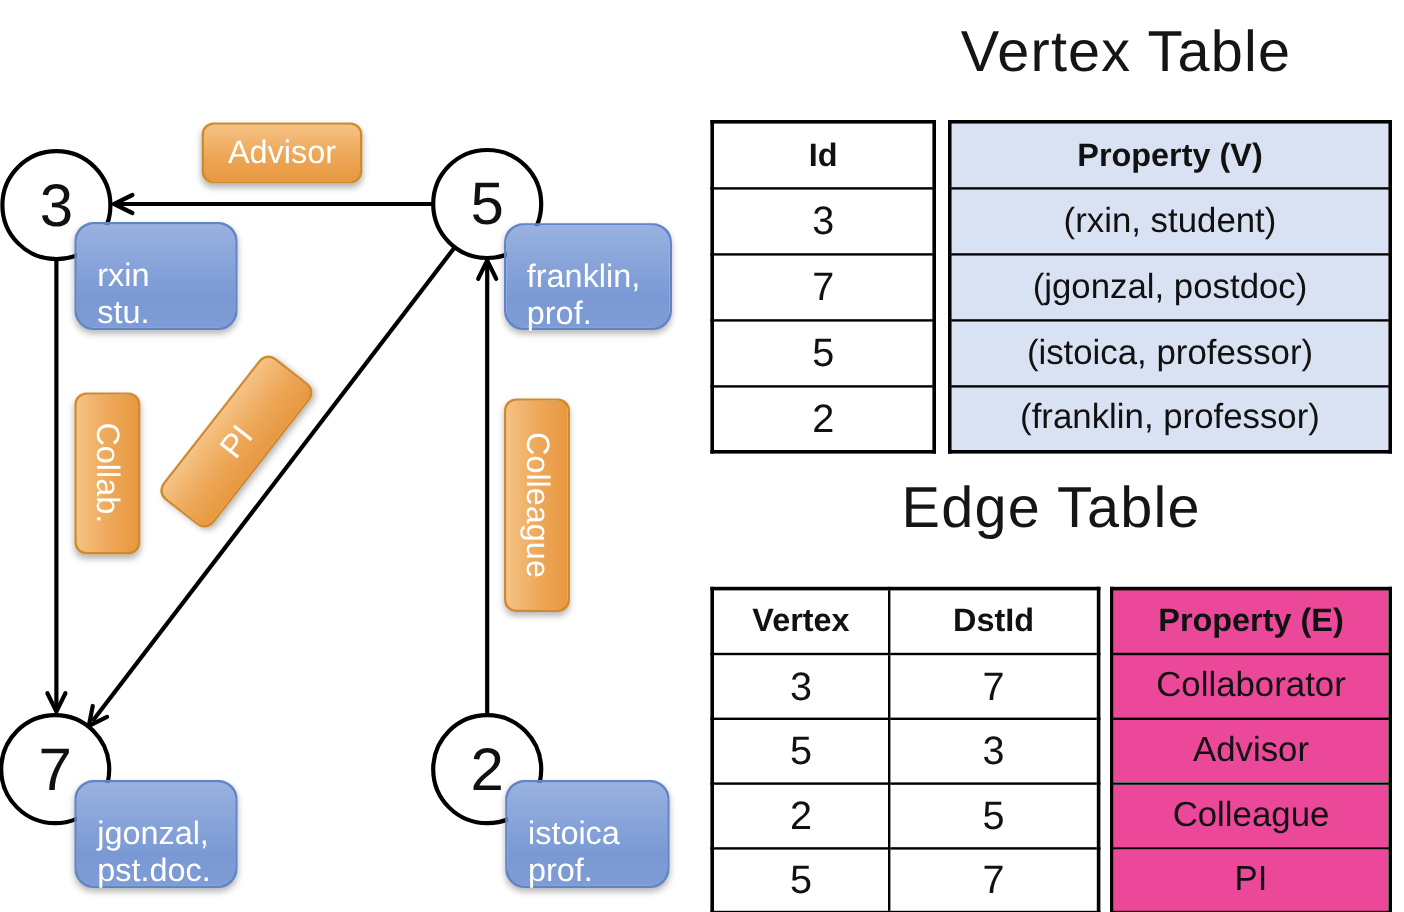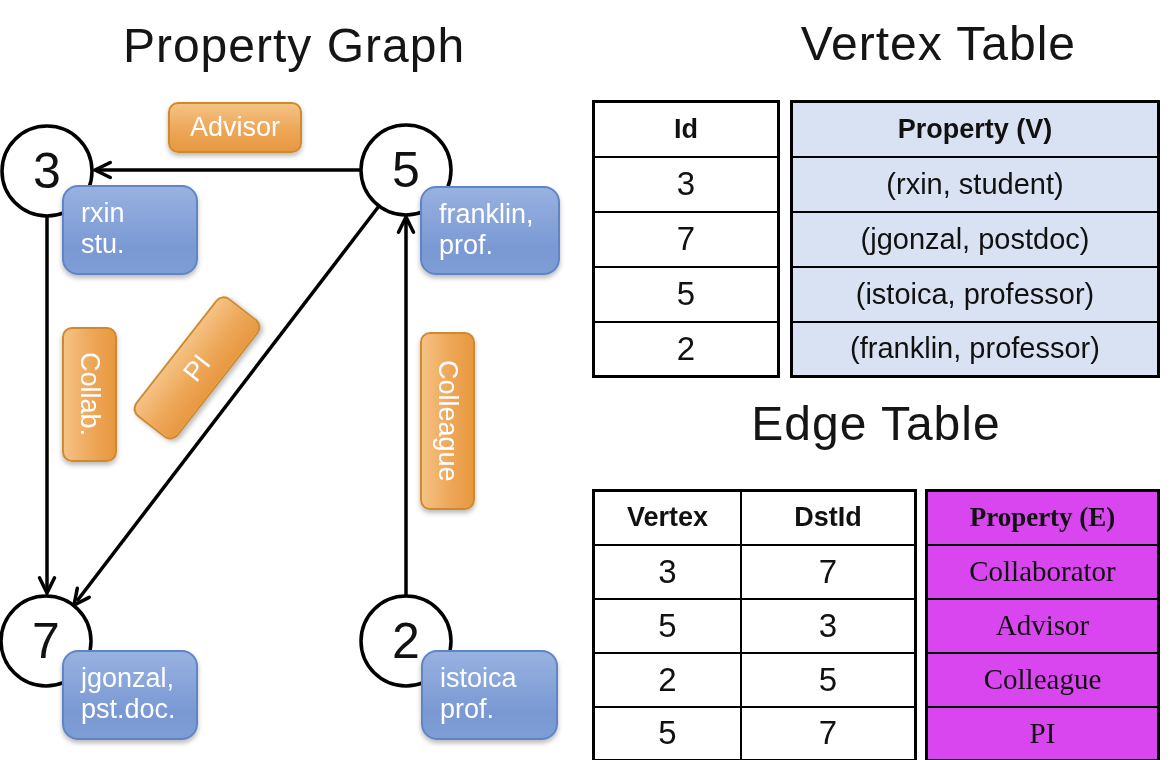--- a/index.html
+++ b/index.html
@@ -42,52 +42,51 @@
   #label-collab    { left:62px;  top:327px; width:51px;  height:131px; }
   #label-colleague { left:420px; top:332px; width:51px;  height:174px; }
   #label-pi        { left:122px; top:341px; width:146px; height:50px; transform:rotate(-52deg); }
 
   .bbox {
     position:absolute;
     background:linear-gradient(180deg,#98B1E0 0%, #7A99D4 70%, #7E9DD6 100%);
     border:2px solid #6084C4; border-radius:16px;
     box-shadow:0 3px 5px rgba(0,0,0,0.28);
     color:#fff; font-size:27px; line-height:31px; font-weight:300;
-    padding:11px 0 0 17px; box-sizing:border-box;
+    padding:27px 0 0 17px; box-sizing:border-box;
   }
   #prop-rxin     { left:62px;  top:185px; width:136px; height:90px; }
   #prop-franklin { left:420px; top:186px; width:140px; height:89px; }
   #prop-jgonzal  { left:62px;  top:650px; width:136px; height:90px; }
   #prop-istoica  { left:421px; top:650px; width:137px; height:90px; }
 
   table.dtable { position:absolute; border-collapse:collapse; table-layout:fixed; }
   table.dtable td {
     border:2px solid #000; text-align:center; vertical-align:middle;
     padding:0; overflow:hidden; white-space:nowrap;
   }
   table.dtable { border:3px solid #000; }
   td.hdr  { font-weight:700; font-size:27px; }
   td.num  { font-size:33px; font-weight:300; }
   td.txt  { font-size:29px; font-weight:300; }
   .bluefill td { background:#D9E2F3; }
-  .tanfill  td { background:#d946ef;font-family:Liberation Serif, serif; }
+  .tanfill  td { background:#ec4899; }
 
   #vtab-id    { left:592px; top:100px; width:188px; }
   #vtab-prop  { left:790px; top:100px; width:370px; }
   #etab-ids   { left:592px; top:489px; width:325px; }
   #etab-prop  { left:925px; top:489px; width:235px; }
   #vtab-id tr, #vtab-prop tr { height:55px; }
   #etab-ids tr, #etab-prop tr { height:54px; }
 </style>
 </head>
 <body>
 
 <div class="canvas">
 
-  <div class="big-title" id="graph-title">Property Graph</div>
   <div class="big-title" id="vertex-title">Vertex Table</div>
   <div class="big-title" id="edge-title">Edge Table</div>
 
   <svg class="graph-svg" width="585" height="760" viewBox="0 0 585 760">
 
     <line x1="361" y1="170" x2="99" y2="170" stroke="#000" stroke-width="3.5"></line>
     <polyline points="110.3,177.5 95,170 110.3,162.5" fill="none" stroke="#000" stroke-width="3.5" stroke-linecap="round"></polyline>
 
     <line x1="47" y1="216" x2="47" y2="590" stroke="#000" stroke-width="3.5"></line>
     <polyline points="54.5,577.7 47,593 39.5,577.7" fill="none" stroke="#000" stroke-width="3.5" stroke-linecap="round"></polyline>

